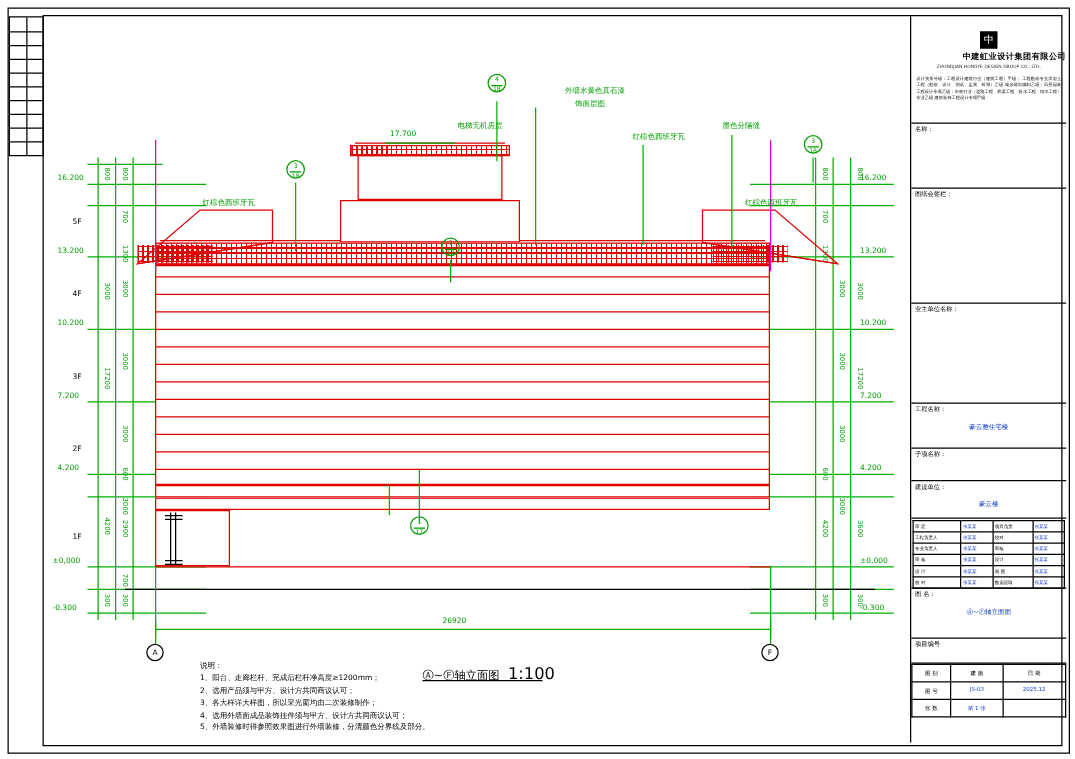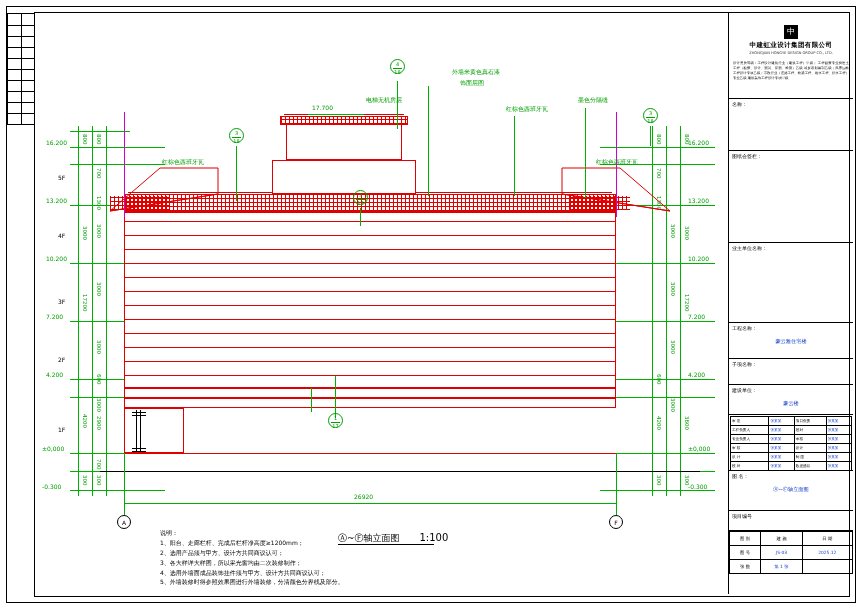--- a/index.html
+++ b/index.html
@@ -15,21 +15,21 @@
   
   .tickcol{left:7px;top:13px;width:26px;height:110px;border:1px solid #000;}
   .tickcol i{position:absolute;left:0;width:26px;height:1px;background:#000;}
 
   
   .tb{right:7px;top:13px;width:125px;height:581px;border-left:1px solid #000;box-sizing:border-box;}
   .tb .row{border-bottom:1px solid #000;box-sizing:border-box;position:relative;}
   .tb .lbl{font-size:5px;color:#000;padding:2px 3px;line-height:1.5;}
   .logo{width:100%;text-align:center;padding-top:6px;}
   .logo .mark{display:inline-block;width:14px;height:14px;background:#000;color:#fff;font-size:8px;line-height:14px;text-align:center;}
-  .company{font-size:6.5px;font-weight:bold;text-align:center;padding:2px 0 1px;letter-spacing:.4px;}
+  .company{font-size:6.5px;font-weight:bold;text-align:right;padding:2px 0 1px;letter-spacing:.4px;}
   .company-en{font-size:3.6px;text-align:center;color:#333;padding-bottom:3px;}
   .para{font-size:3.4px;line-height:1.45;color:#111;padding:3px 4px;text-align:justify;}
   .blue{color:#0047d0;}
   .tb .val{font-size:5.2px;color:#0d39c8;text-align:center;padding-top:3px;}
   .sigtable{width:100%;border-collapse:collapse;}
   .sigtable td{border:1px solid #000;font-size:3.6px;height:8px;padding:0 1px;color:#000;}
   .sigtable td.b{color:#0d39c8;}
   .bottomtable{width:100%;border-collapse:collapse;}
   .bottomtable td{border:1px solid #000;font-size:4.4px;height:11px;text-align:center;}
   .bottomtable td.blue{color:#0d39c8;}
@@ -271,21 +271,21 @@
     <div class="abs v grn" style="left:576px;top:480px;height:14px;"></div>
     <div class="abs tgrn" style="left:314px;top:477px;">26920</div>
 
     <div class="abs v grn" style="left:84px;top:437px;height:62px;"></div>
     <div class="abs v grn" style="left:576px;top:437px;height:62px;"></div>
     <div class="abs circk" style="left:77px;top:499px;">A</div>
     <div class="abs circk" style="left:569px;top:499px;">F</div>
 
     <div class="abs titleline" style="left:298px;top:516px;">
       <span>Ⓐ~Ⓕ轴立面图</span>
-      <span style="font-size:10px;margin-left:17px;">1:100</span>
+      <span style="font-size:13px;margin-left:4px;">1:100</span>
     </div>
     <div class="abs h blk" style="left:298px;top:528px;width:96px;"></div>
 
     <div class="abs notes" style="left:120px;top:512px;">
       <div>说明：</div>
       <div>1、阳台、走廊栏杆、完成后栏杆净高度≥1200mm；</div>
       <div>2、选用产品须与甲方、设计方共同商议认可；</div>
       <div>3、各大样详大样图，所以采光窗均由二次装修制作；</div>
       <div>4、选用外墙面成品装饰挂件须与甲方、设计方共同商议认可；</div>
       <div>5、外墙装修时得参照效果图进行外墙装修，分清颜色分界线及部分。</div>

